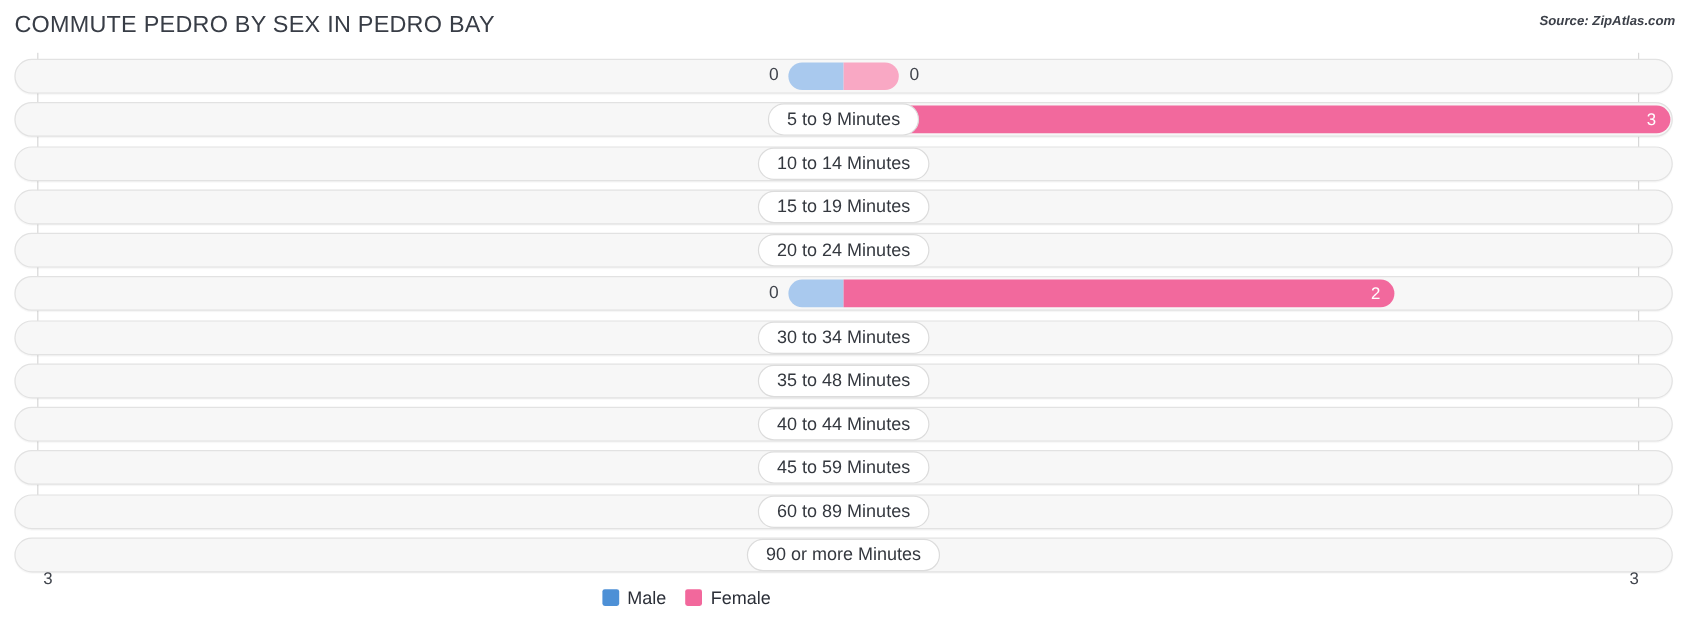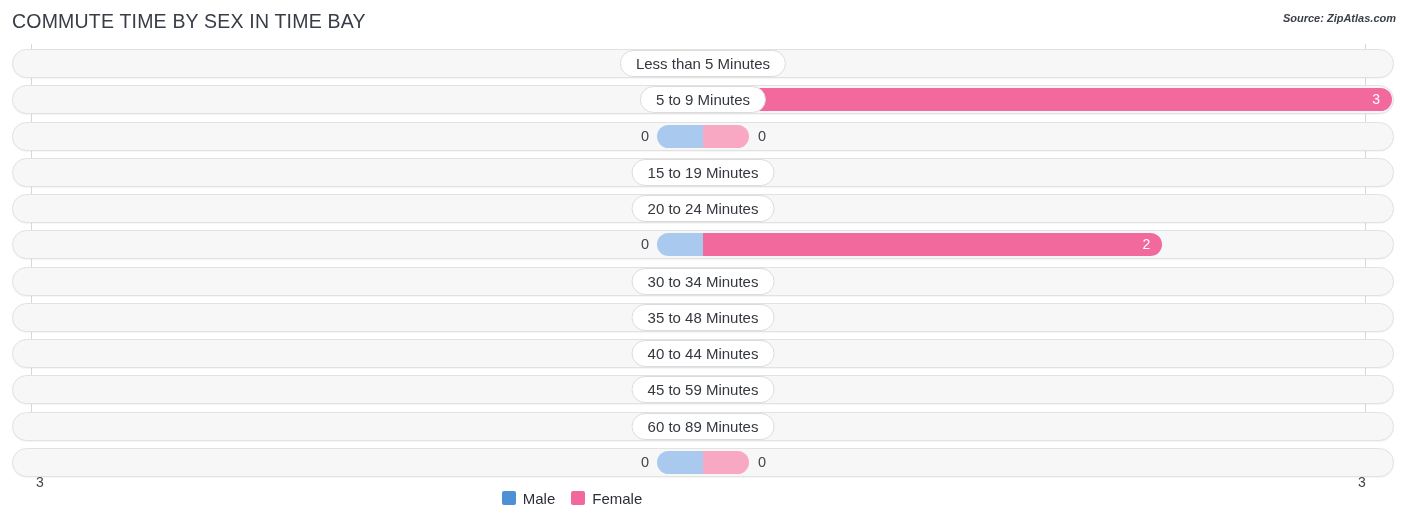--- a/index.html
+++ b/index.html
@@ -184,50 +184,50 @@
     border-radius: 2px;
     display: inline-block;
   }
   .legend-swatch.male   { background: #4d90d6; }
   .legend-swatch.female { background: #f2689c; }
 </style>
 </head>
 <body>
 
 <div id="header">
-  <div id="chart-title">COMMUTE TIME BY SEX IN TIME BAY</div>
+  <div id="chart-title">COMMUTE PEDRO BY SEX IN PEDRO BAY</div>
   <div id="source-label">Source: ZipAtlas.com</div>
 </div>
 
 <div id="plot">
   <div class="gridline" id="gridline-left"></div>
   <div class="gridline" id="gridline-right"></div>
   <div id="rows">
       <div class="row" style="top: 5px;">
         <div class="row-track"></div>
         <div class="bar male" style="left: 645px; width: 46px;"></div>
         <div class="bar female" style="left: 691px; width: 46px;"></div>
         <div class="bar-value-out male-side" style="left: 605px; width: 32px;">0</div>
         <div class="bar-value-out female-side" style="left: 746px; width: 32px;">0</div>
-        <div class="row-label" style="left: 691px;">Less than 5 Minutes</div>
       </div>
       <div class="row" style="top: 41.25px;">
         <div class="row-track"></div>
         <div class="bar male" style="left: 645px; width: 46px;"></div>
         <div class="bar female has-value" style="left: 691px; width: 689px;"></div>
         <div class="bar-value-out male-side" style="left: 605px; width: 32px;">0</div>
         <div class="bar-value-in" style="left: 1346px; width: 22px; text-align: right;">3</div>
         <div class="row-label" style="left: 691px;">5 to 9 Minutes</div>
       </div>
       <div class="row" style="top: 77.5px;">
         <div class="row-track"></div>
         <div class="bar male" style="left: 645px; width: 46px;"></div>
         <div class="bar female" style="left: 691px; width: 46px;"></div>
         <div class="bar-value-out male-side" style="left: 605px; width: 32px;">0</div>
         <div class="bar-value-out female-side" style="left: 746px; width: 32px;">0</div>
+        <div class="row-label" style="left: 691px;">10 to 14 Minutes</div>
       </div>
       <div class="row" style="top: 113.75px;">
         <div class="row-track"></div>
         <div class="bar male" style="left: 645px; width: 46px;"></div>
         <div class="bar female" style="left: 691px; width: 46px;"></div>
         <div class="bar-value-out male-side" style="left: 605px; width: 32px;">0</div>
         <div class="bar-value-out female-side" style="left: 746px; width: 32px;">0</div>
         <div class="row-label" style="left: 691px;">15 to 19 Minutes</div>
       </div>
       <div class="row" style="top: 150px;">
@@ -284,20 +284,21 @@
         <div class="bar-value-out male-side" style="left: 605px; width: 32px;">0</div>
         <div class="bar-value-out female-side" style="left: 746px; width: 32px;">0</div>
         <div class="row-label" style="left: 691px;">60 to 89 Minutes</div>
       </div>
       <div class="row" style="top: 403.75px;">
         <div class="row-track"></div>
         <div class="bar male" style="left: 645px; width: 46px;"></div>
         <div class="bar female" style="left: 691px; width: 46px;"></div>
         <div class="bar-value-out male-side" style="left: 605px; width: 32px;">0</div>
         <div class="bar-value-out female-side" style="left: 746px; width: 32px;">0</div>
+        <div class="row-label" style="left: 691px;">90 or more Minutes</div>
       </div>
     </div>
 
   <div id="axis">
     <div class="axis-tick" id="axis-tick-left">3</div>
     <div class="axis-tick" id="axis-tick-right">3</div>
   </div>
 </div>
 
 <div id="legend">

